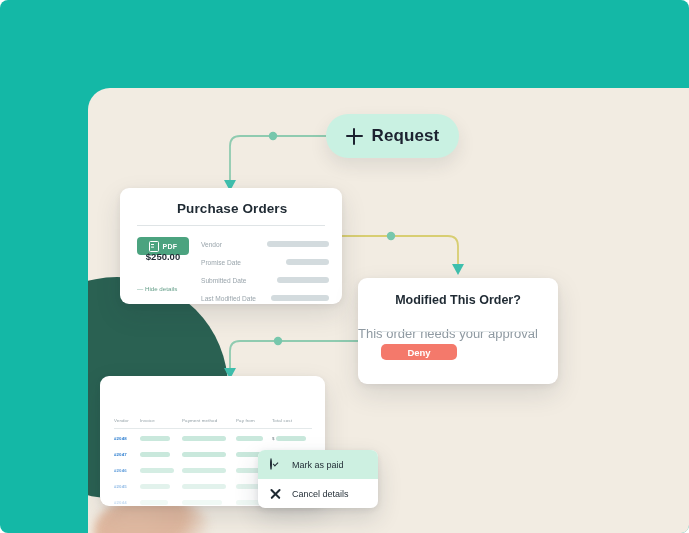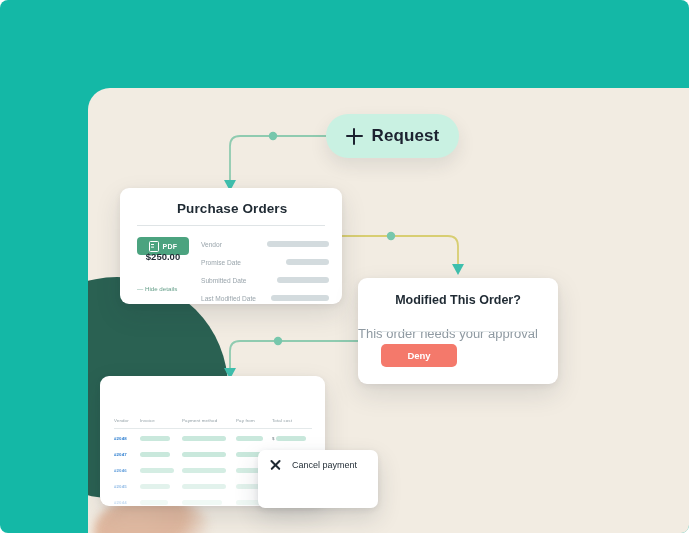--- a/index.html
+++ b/index.html
@@ -248,21 +248,21 @@
   }
   .ap-rule {
     position: absolute;
     left: 23px; top: 53px;
     width: 154px; height: 1px;
     background: #dfe4e6;
   }
   .ap-btn {
     position: absolute;
     top: 66px;
-    width: 76px; height: 23px;
+    width: 76px; height: 16px;
     border-radius: 5px;
     display: flex;
     align-items: center;
     justify-content: center;
     font-size: 9.5px;
     font-weight: 700;
     color: #ffffff;
     cursor: pointer;
   }
   #deny-btn    { left: 23px;  background: #f4796b; }
@@ -558,21 +558,27 @@
               </span>
             <span class="c4 mp-cell">
                 <span class="mp-bar" style="width:25px"></span>
               </span>
             <span class="c5 mp-cell"></span>
           </div>
         </div>
       </div>
 
       <div class="card" id="ctx-menu">
+        <div class="ctx-item active">
+          <span class="ctx-ico">
+            <span class="check-circle"></span>
+          </span>
+          <span>Mark as paid</span>
+        </div>
         <div class="ctx-item">
           <span class="ctx-ico x-mark"></span>
-          <span>Cancel payment</span>
+          <span>Cancel details</span>
         </div>
       </div>
 
     </div>
   </div>
 </div>
 
 </body></html>

